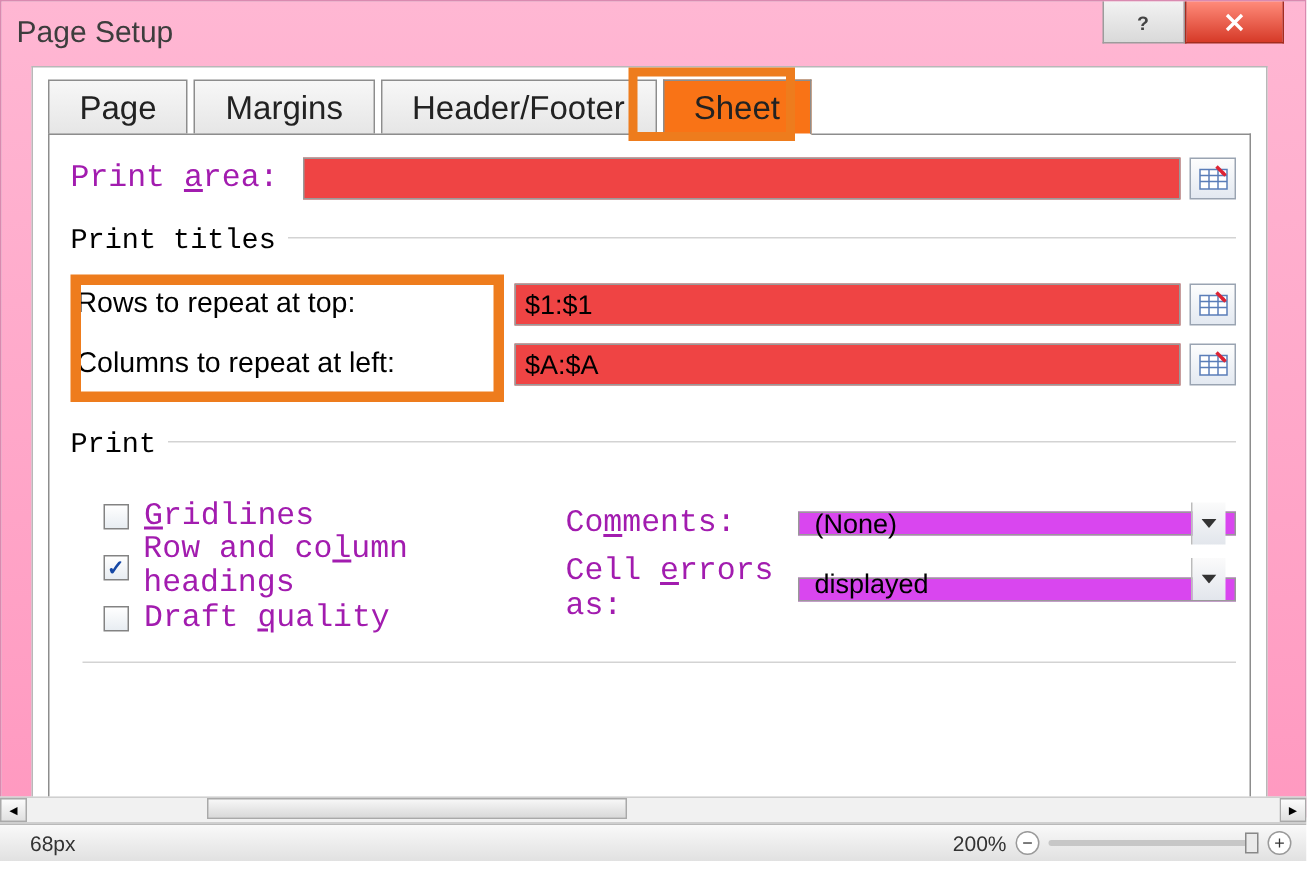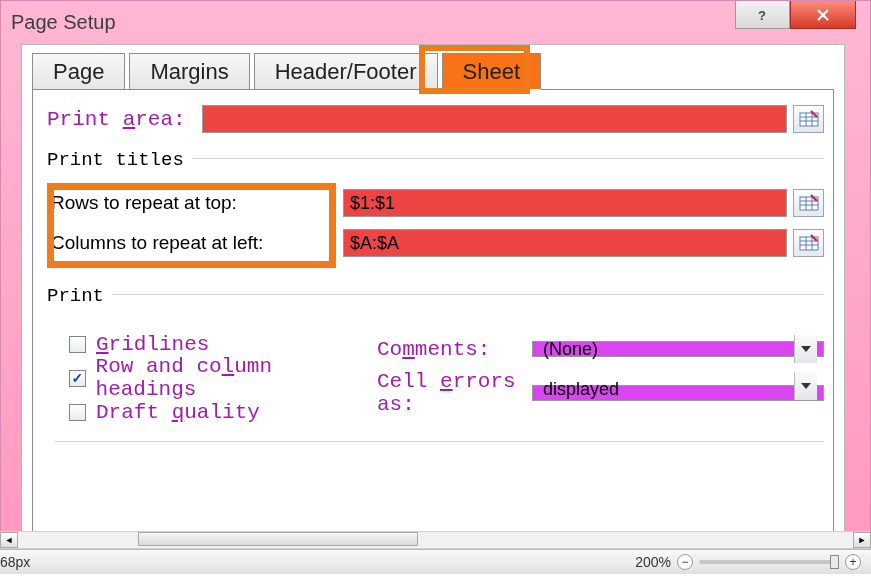--- a/index.html
+++ b/index.html
@@ -93,21 +93,21 @@
     border-left:1px solid #bbb; background:linear-gradient(#fbfbfb,#e2e6ec);
     display:flex; align-items:center; justify-content:center;
   }
 
   
   .statusbar {
     position:absolute; left:0; right:0; bottom:9px; height:25px;
     background: linear-gradient(#f9f9f9,#e1e1e1); border-top:1px solid #b9b9b9;
     display:flex; align-items:center; font-size:14px; color:#333;
   }
-  .statusbar .px { padding-left:0; }
+  .statusbar .px { padding-left:20px; }
   .statusbar .right { margin-left:auto; display:flex; align-items:center; padding-right:10px; gap:6px;}
   .zoom-btn { width:16px; height:16px; border:1px solid #9a9a9a; border-radius:8px; background:#fff; display:flex; align-items:center; justify-content:center; font-size:12px; cursor:pointer;}
   .slider-track { width:140px; height:4px; background:#c7c7c7; position:relative; border-radius:2px;}
   .slider-thumb { position:absolute; right:0; top:-5px; width:9px; height:14px; background:#eaeaea; border:1px solid #888; }
 
   
   .hscroll {
     position:absolute; left:0; right:0; bottom:34px; height:18px;
     background:#eee; border-top:1px solid #cfcfcf; border-bottom:1px solid #cfcfcf;
     display:flex; align-items:center;

